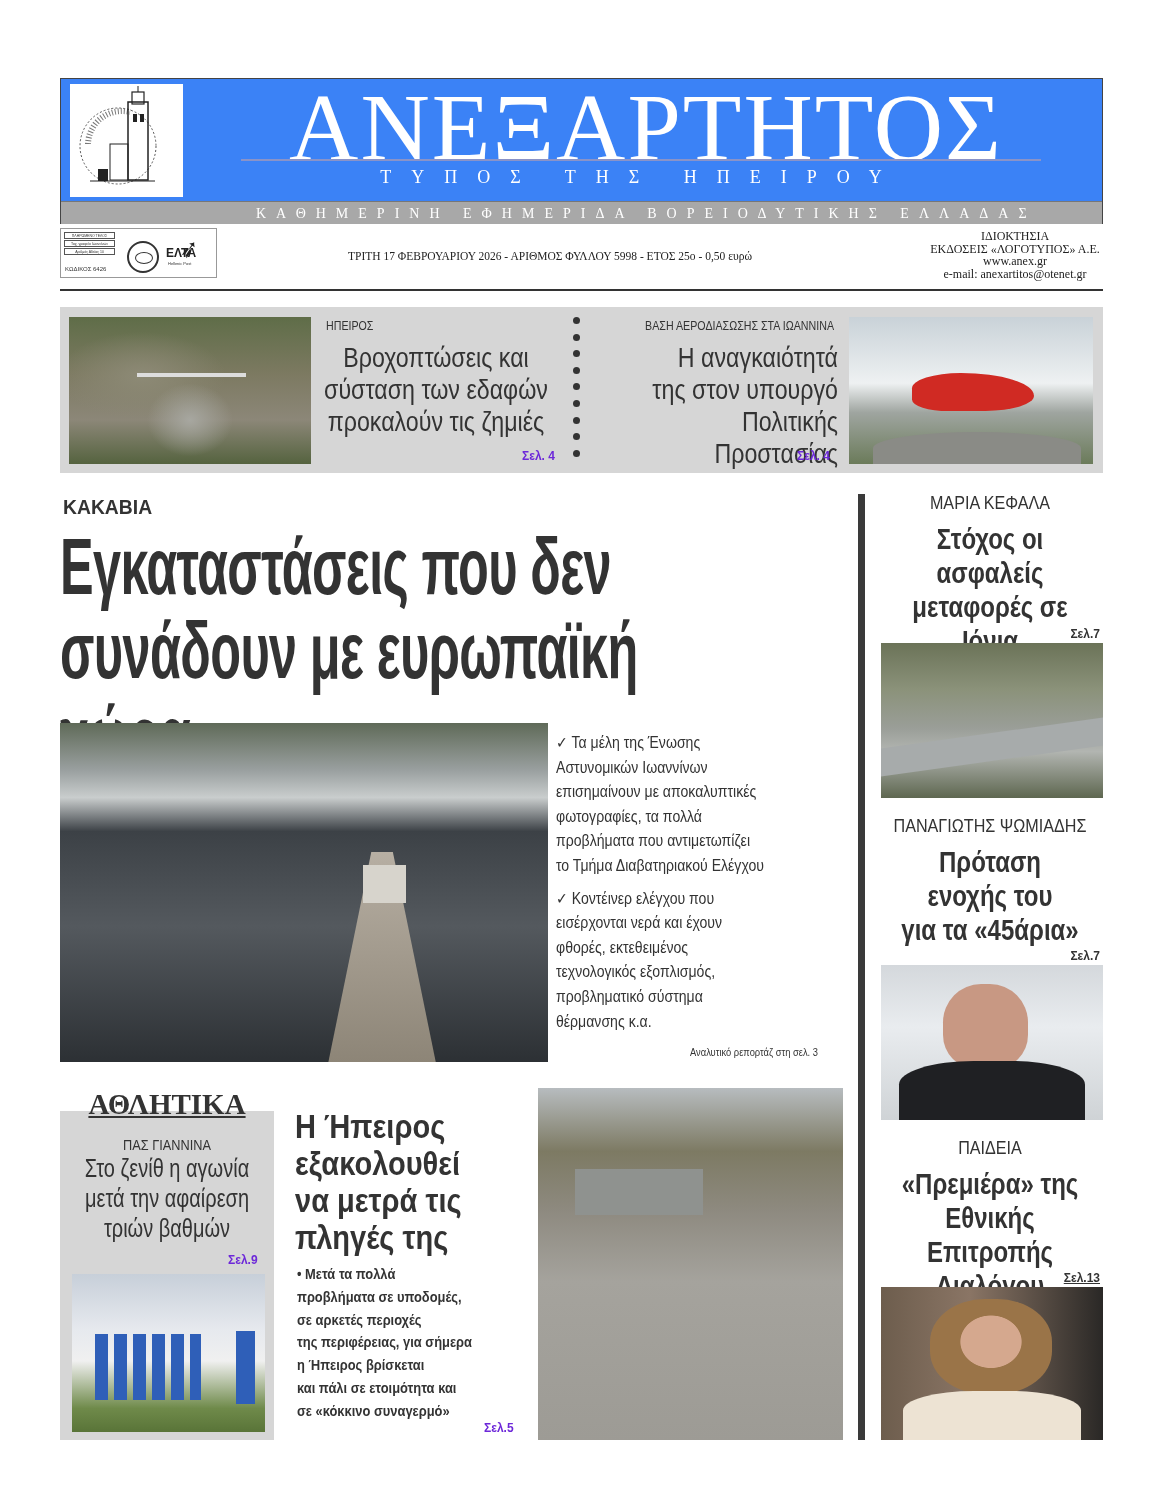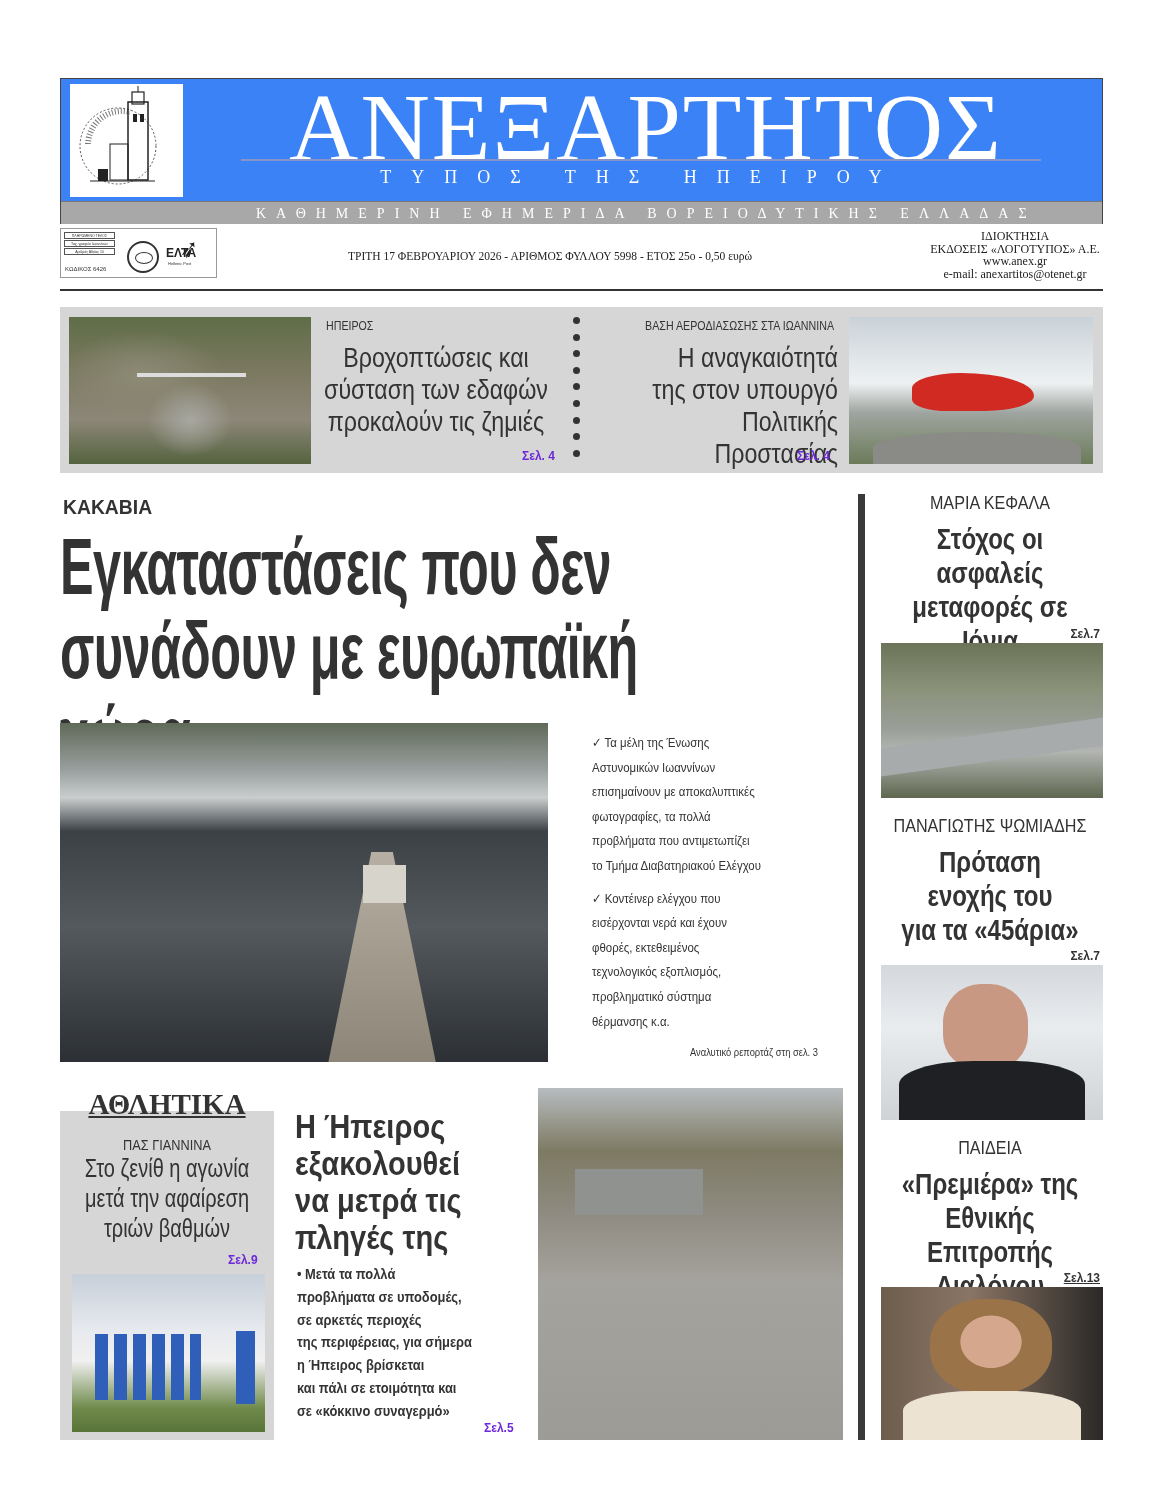--- a/index.html
+++ b/index.html
@@ -55,21 +55,21 @@
   .dots span { display: block; width: 7px; height: 7px; border-radius: 50%; background: #333; margin-bottom: 9.6px; }
 
   
   .lead-kicker { left: 63px; top: 495px; font-size: 21px; font-weight: bold; color: #333; transform: scaleX(0.92); transform-origin: left; }
   .lead-title { left: 60px; top: 525px; width: 1000px; font-size: 80px; line-height: 84px; font-weight: bold; color: #333;
     transform: scaleX(0.63); transform-origin: left; letter-spacing: -1px; }
   .ph-cars { background:
       linear-gradient(180deg, #5f6a58 0%, #9aa0a0 14%, #c9cdcd 22%, #3c4146 32%, #54595e 60%, #2c3034 100%); }
   .ph-cars::before { content:""; position:absolute; left:55%; top:38%; width:22%; height:62%; background: linear-gradient(180deg,#b7afa3,#8d8577); clip-path: polygon(40% 0, 60% 0, 100% 100%, 0 100%); }
   .ph-cars::after { content:""; position:absolute; left:62%; top:42%; width:9%; height:11%; background:#d7d4cc; }
-  .bullets { left: 556px; top: 731px; width: 300px; font-size: 13px; line-height: 24.6px; color: #333; margin-left: 36px; }
+  .bullets { left: 556px; top: 731px; width: 300px; font-size: 16px; line-height: 24.6px; color: #333; }
   .bullets p { transform: scaleX(0.88); transform-origin: left; white-space: nowrap; }
   .bullet-gap { height: 8px; }
   .report-ref { left: 690px; top: 1046px; font-size: 11px; color: #333; transform: scaleX(0.85); transform-origin: left; white-space: nowrap; }
 
   
   .vbar { left: 858px; top: 494px; width: 7px; height: 946px; background: #3a3a3a; }
   .side-kicker { font-size: 19px; color: #333; text-align: center; transform: scaleX(0.85); }
   .side-title { font-size: 30px; line-height: 34px; font-weight: bold; color: #333; text-align: center; transform: scaleX(0.8); }
   .side-sel { font-size: 12px; font-weight: bold; color: #333; text-align: right; }
   .ph-road { background: linear-gradient(180deg, #6b7358 0%, #8b927a 30%, #9a9e98 55%, #b2b5b1 70%, #5e6750 100%); }

